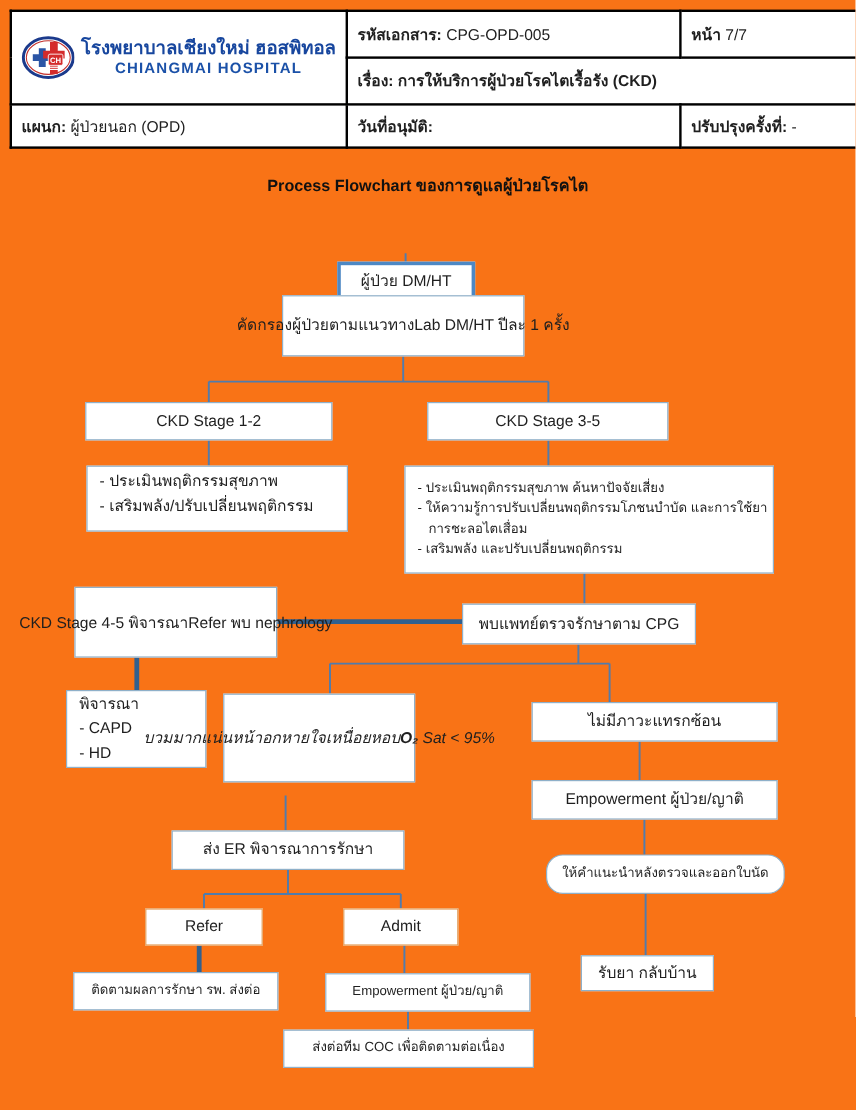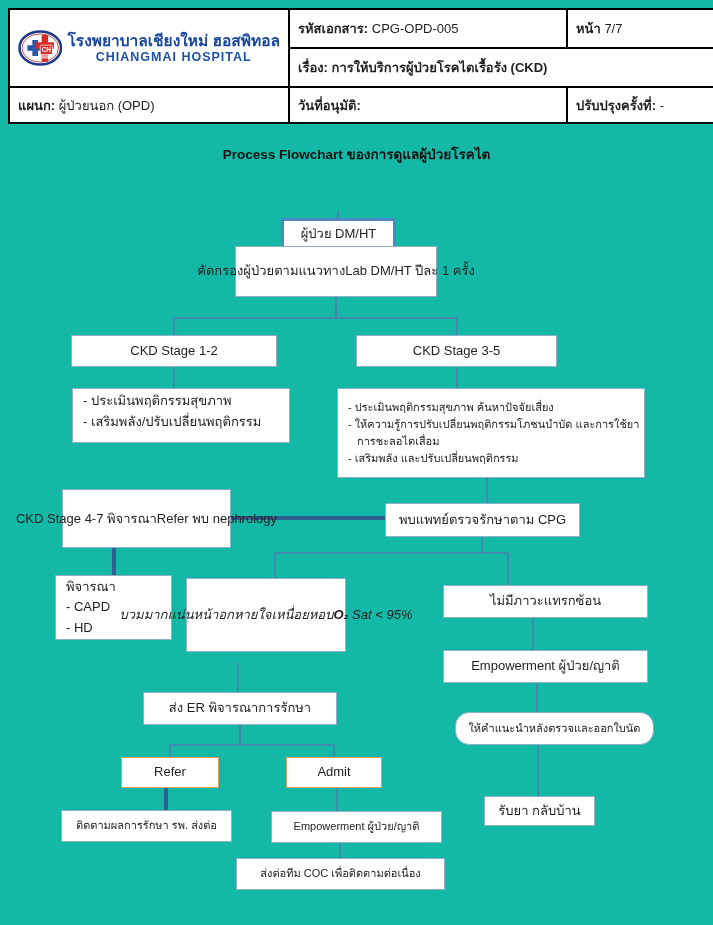--- a/index.html
+++ b/index.html
@@ -1,17 +1,17 @@
 <!DOCTYPE html>
 <html><head>
 <meta charset="utf-8">
 <style>
   html,body{margin:0;padding:0;background:#fff;}
   body{font-family:"Liberation Sans","DejaVu Sans",sans-serif;color:#1f1f1f;}
-  .page{position:relative;width:713px;height:925px;background:#14b8a6;overflow:hidden;}
+  .page{position:relative;width:713px;height:925px;background:#f97316;overflow:hidden;}
 
   
   table.header{position:absolute;left:8px;top:8px;width:697px;border-collapse:collapse;table-layout:fixed;}
   table.header td{border:2px solid #000;padding:2px 8px;font-size:13px;vertical-align:middle;background:#fff;}
   td.logo-cell{width:262px;height:70px;padding:2px 4px;}
   td.c2{width:260px;height:33px;}
   td.c3{width:175px;height:33px;}
   td.subject-cell{height:33px;}
   tr.r3 td{height:30px;}
   .lbl{font-weight:bold;}
@@ -131,21 +131,21 @@
   </div>
 
   <div class="node leftalign small" style="left:337px;top:388px;width:308px;height:90px;line-height:1.55;">
     <div>- ประเมินพฤติกรรมสุขภาพ ค้นหาปัจจัยเสี่ยง</div>
     <div>- ให้ความรู้การปรับเปลี่ยนพฤติกรรมโภชนบำบัด และการใช้ยา</div>
     <div class="indent">การชะลอไตเสื่อม</div>
     <div>- เสริมพลัง และปรับเปลี่ยนพฤติกรรม</div>
   </div>
 
   <div class="node col" style="left:62px;top:489px;width:169px;height:59px;line-height:1.8;">
-    <div>CKD Stage 4-7 พิจารณา</div>
+    <div>CKD Stage 4-5 พิจารณา</div>
     <div>Refer พบ nephrology</div>
   </div>
 
   <div class="node" style="left:385px;top:503px;width:195px;height:34px;">พบแพทย์ตรวจรักษาตาม CPG</div>
 
   <div class="node leftalign" style="left:55px;top:575px;width:117px;height:65px;line-height:1.55;">
     <div>พิจารณา</div>
     <div>- CAPD</div>
     <div>- HD</div>
   </div>

